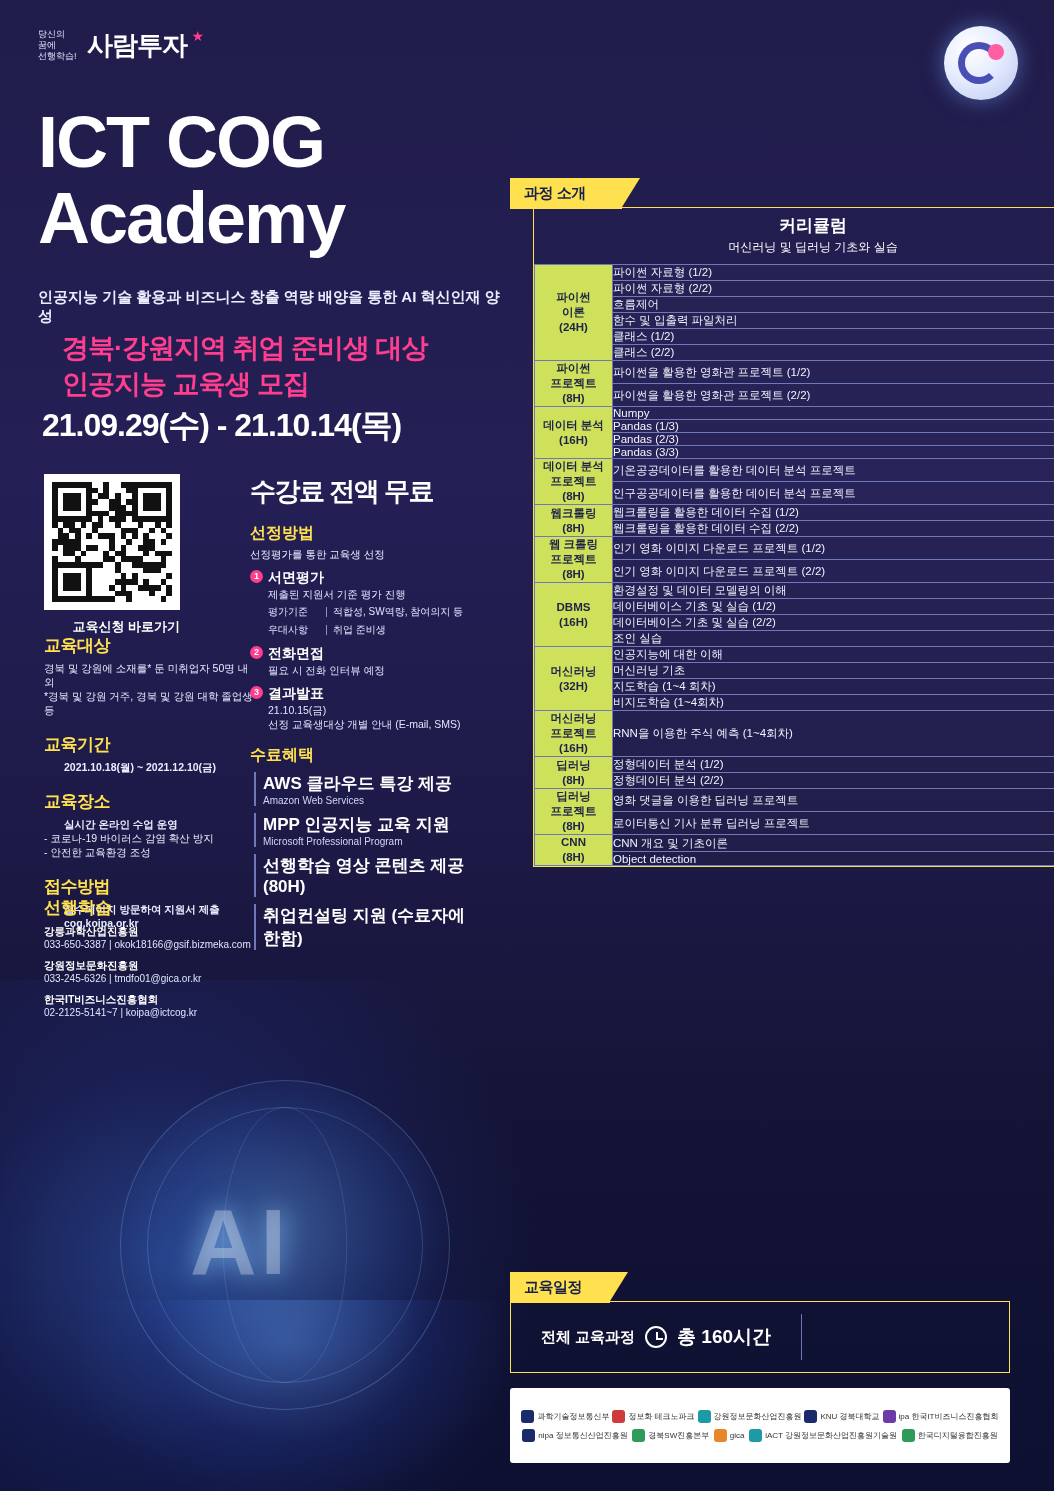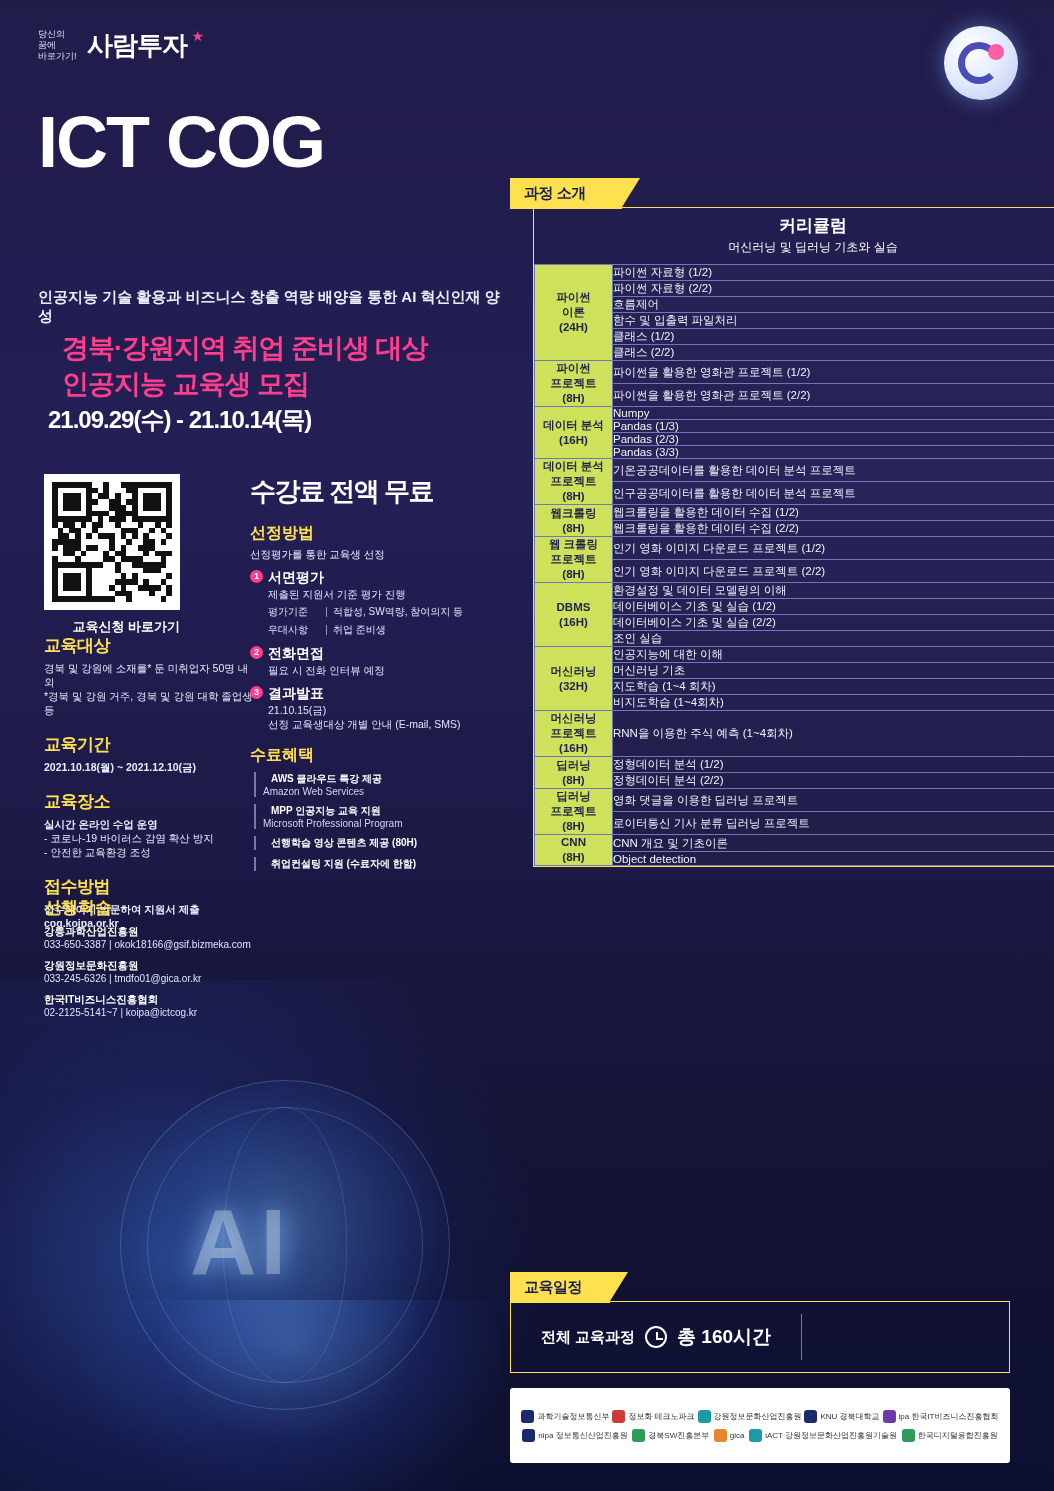--- a/index.html
+++ b/index.html
@@ -66,39 +66,39 @@
   }
   .subtitle{
     position:absolute; left:38px; top:288px; width:470px;
     font-size:15px; color:#e9eeff; font-weight:bold;
   }
   .headline{
     position:absolute; left:38px; top:330px; width:470px;
     font-size:27px; line-height:36px; font-weight:bold; color:#ff3e8e; letter-spacing:-1px;margin-left:24px;
   }
   .daterange{
-    position:absolute; left:48px; top:404px;
-    font-size:24px; font-weight:bold; color:#ffffff; letter-spacing:-1px;
+    position:absolute; left:42px; top:404px;
+    font-size:32px; font-weight:bold; color:#ffffff; letter-spacing:-1px;
   }
 
   
   .qr-wrap{ position:absolute; left:44px; top:474px; width:136px; }
   .qr{
     width:136px; height:136px; background:#fff; padding:8px;
   }
   .qr-grid{ width:100%; height:100%; display:grid; grid-template-columns:repeat(21,1fr); grid-template-rows:repeat(21,1fr); }
   .qr-grid i{ background:#111; }
   .qr-label{ text-align:right; color:#ffffff; font-size:13px; font-weight:bold; margin-top:8px; }
 
   
   .info{ position:absolute; left:44px; top:634px; width:210px; color:#ffffff; }
   .info h3{ margin:0 0 4px 0; font-size:17px; color:#ffe14f; font-weight:bold; letter-spacing:-0.5px; }
   .info .blk{ margin-bottom:16px; }
   .info p{ margin:0; font-size:10.5px; line-height:14px; color:#e8ecff; }
-  .info p.bold{ font-weight:bold; }
+  .info p.bold{ font-weight:bold;margin-left:20px; }
   .pinkline{ color:#ff8fc0; }
 
   .contact{ position:absolute; left:44px; top:896px; width:290px; color:#fff; }
   .contact h3{ margin:0 0 6px 0; font-size:17px; color:#ffe14f; font-weight:bold; }
   .contact .c-item{ margin-bottom:9px; }
   .contact .c-org{ font-size:10.5px; font-weight:bold; color:#fff; }
   .contact .c-line{ font-size:10px; color:#dfe5ff; }
 
   
   .fee{ position:absolute; left:250px; top:474px; width:220px; color:#ffffff; }
@@ -108,21 +108,21 @@
   .step{ display:flex; gap:5px; margin-top:8px; }
   .num{ flex:0 0 13px; width:13px; height:13px; border-radius:50%; background:#ff3e8e; color:#fff; font-size:9px; line-height:13px; text-align:center; font-weight:bold; margin-top:1px;}
   .step-body{ flex:1; }
   .step-title{ font-size:14px; font-weight:bold; color:#ffffff; }
   .step-desc{ font-size:10.5px; color:#dfe5ff; line-height:14px; }
   .crit{ display:flex; font-size:10px; color:#dfe5ff; line-height:14px; margin-top:4px; padding-left:18px;}
   .crit .k{ width:52px; }
   .crit .bar{ width:1px; background:#8a93c9; margin:2px 6px; }
   .benefit{ padding-left:4px; margin-top:6px; }
   .benefit .b-row{ border-left:2px solid #6f79b7; padding-left:7px; margin-bottom:7px; }
-  .benefit .b1{ font-size:10px; color:#fff; font-weight:bold;margin-left:8px; }
+  .benefit .b1{ font-size:17px; color:#fff; font-weight:bold; }
   .benefit .b2{ font-size:10px; color:#cfd6f5; }
 
   
   .tabtitle{
     position:absolute; color:#18204a; font-weight:bold; font-size:15px;
     background:#ffe14f; padding:6px 0 6px 14px; letter-spacing:-0.5px;
   }
   .tabtitle:after{
     content:""; position:absolute; right:-18px; top:0; border-left:18px solid #ffe14f;
     border-top:0 solid transparent; border-bottom:29px solid transparent; height:0; width:0;
@@ -184,33 +184,34 @@
 <div class="poster">
   <div class="glow"></div>
   <div class="handglow"></div>
   <div class="brain"></div>
   <div class="ai-text">AI</div>
 
   <div class="brandmark">
     <span class="bm-small">
       <span>당신의</span><br>
       <span>꿈에</span><br>
-      <span>바로가기!</span>
+      <span>선행학습!</span>
     </span>
     <span class="bm-main">사람투자</span>
     <span class="bm-star">★</span>
   </div>
 
   <div class="logo-circle">
     <div class="c1"></div>
       <div class="c2"></div>
   </div>
 
   <div class="title-main">
     <div>ICT COG</div>
+    <div>Academy</div>
   </div>
   <div class="subtitle">인공지능 기술 활용과 비즈니스 창출 역량 배양을 통한 AI 혁신인재 양성</div>
   <div class="headline">
     <div>경북·강원지역 취업 준비생 대상</div>
     <div>인공지능 교육생 모집</div>
   </div>
   <div class="daterange">21.09.29(수) - 21.10.14(목)</div>
 
   <div class="qr-wrap">
     <div class="qr">

